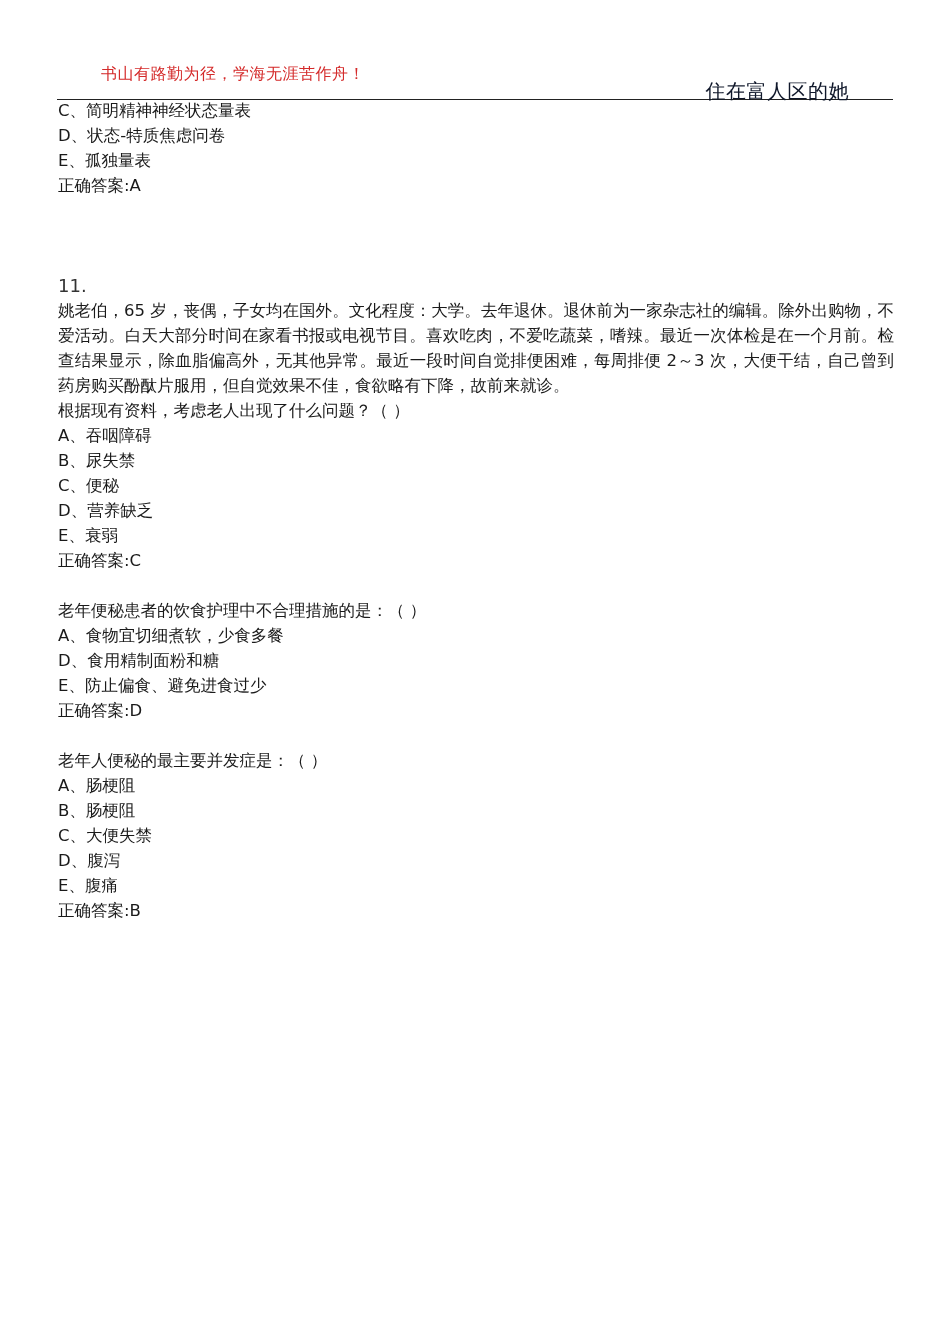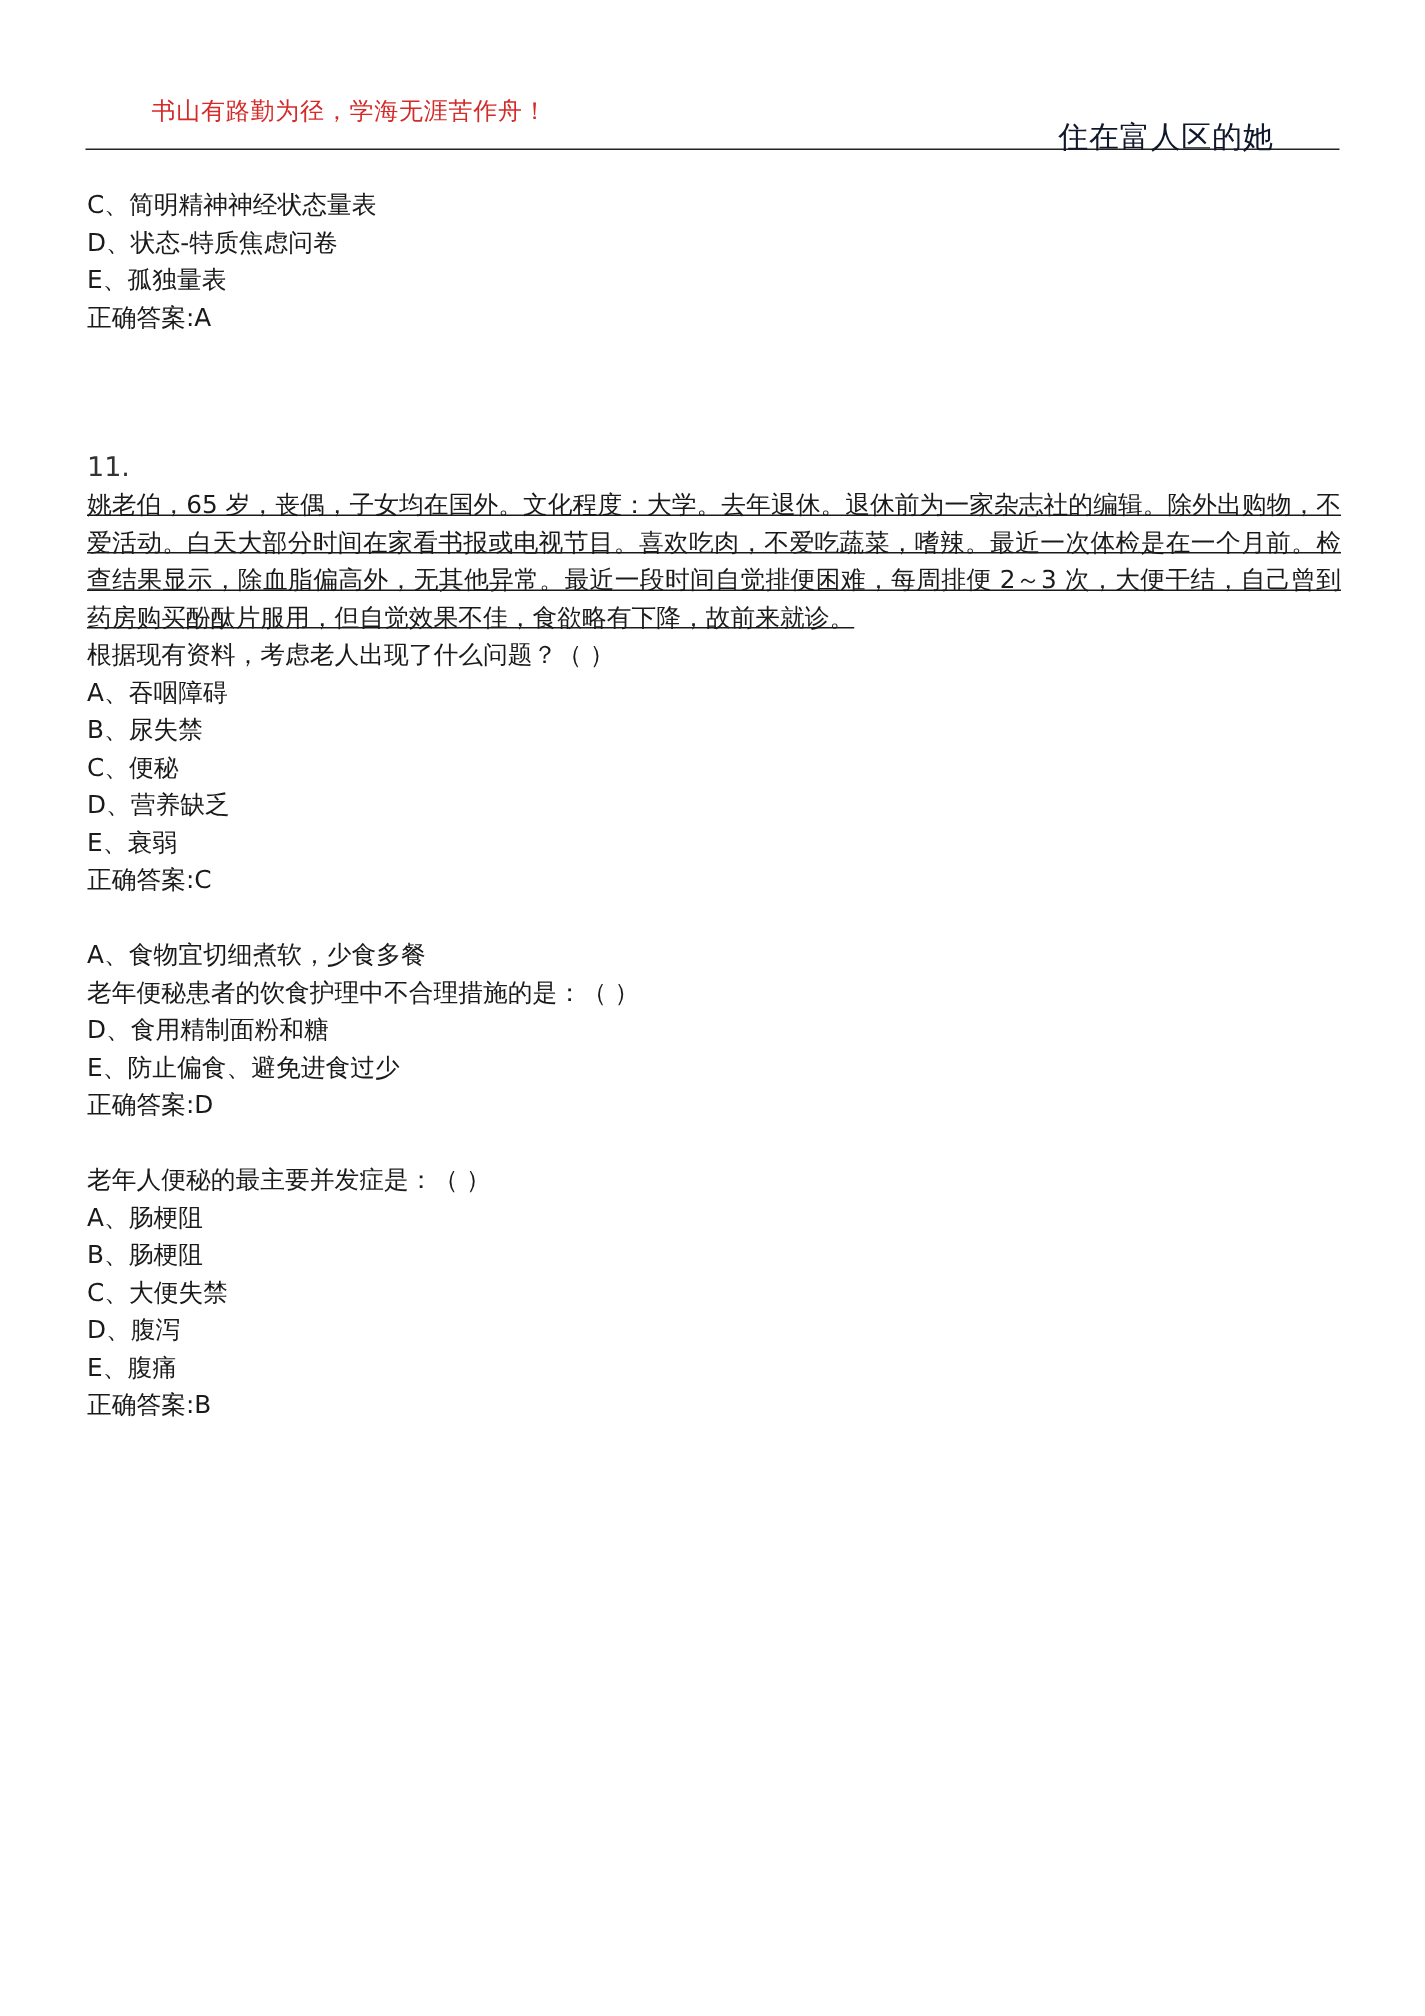--- a/index.html
+++ b/index.html
@@ -39,41 +39,39 @@
       font-family: "DejaVu Serif", "Liberation Serif", serif;
       font-size: 20px;
       color: #0f172a;
       letter-spacing: 0.5px;
     }
     .content {
       position: absolute;
       left: 58px;
       top: 98px;
       width: 836px;
-      margin-top: 26px;
     }
     .line {
       font-size: 16.5px;
       line-height: 25px;
       height: 25px;
       white-space: nowrap;
     }
     .qnum {
       font-size: 18px;
       line-height: 25px;
       height: 25px;
       color: #333;
     }
     .para {
       font-size: 16.5px;
       line-height: 25px;
       text-align: justify;
       text-align-last: left;
       width: 836px;
-      text-decoration: underline;
     }
     .gap-lg { height: 75px; }
     .gap-sm { height: 25px; }
   </style>
 </head>
 <body>
 
 <div class="header">
   <span class="header-left">书山有路勤为径，学海无涯苦作舟！</span>
   <span class="header-right">住在富人区的她</span>
@@ -100,22 +98,22 @@
       <div class="line">B、尿失禁</div>
       <div class="line">C、便秘</div>
       <div class="line">D、营养缺乏</div>
       <div class="line">E、衰弱</div>
       <div class="line">正确答案:C</div>
     </div>
 
     <div class="gap-sm"></div>
 
     <div>
+      <div class="line">老年便秘患者的饮食护理中不合理措施的是：（   ）</div>
       <div class="line">A、食物宜切细煮软，少食多餐</div>
-      <div class="line">老年便秘患者的饮食护理中不合理措施的是：（   ）</div>
       <div class="line">D、食用精制面粉和糖</div>
       <div class="line">E、防止偏食、避免进食过少</div>
       <div class="line">正确答案:D</div>
     </div>
 
     <div class="gap-sm"></div>
 
     <div>
       <div class="line">老年人便秘的最主要并发症是：（   ）</div>
       <div class="line">A、肠梗阻</div>

